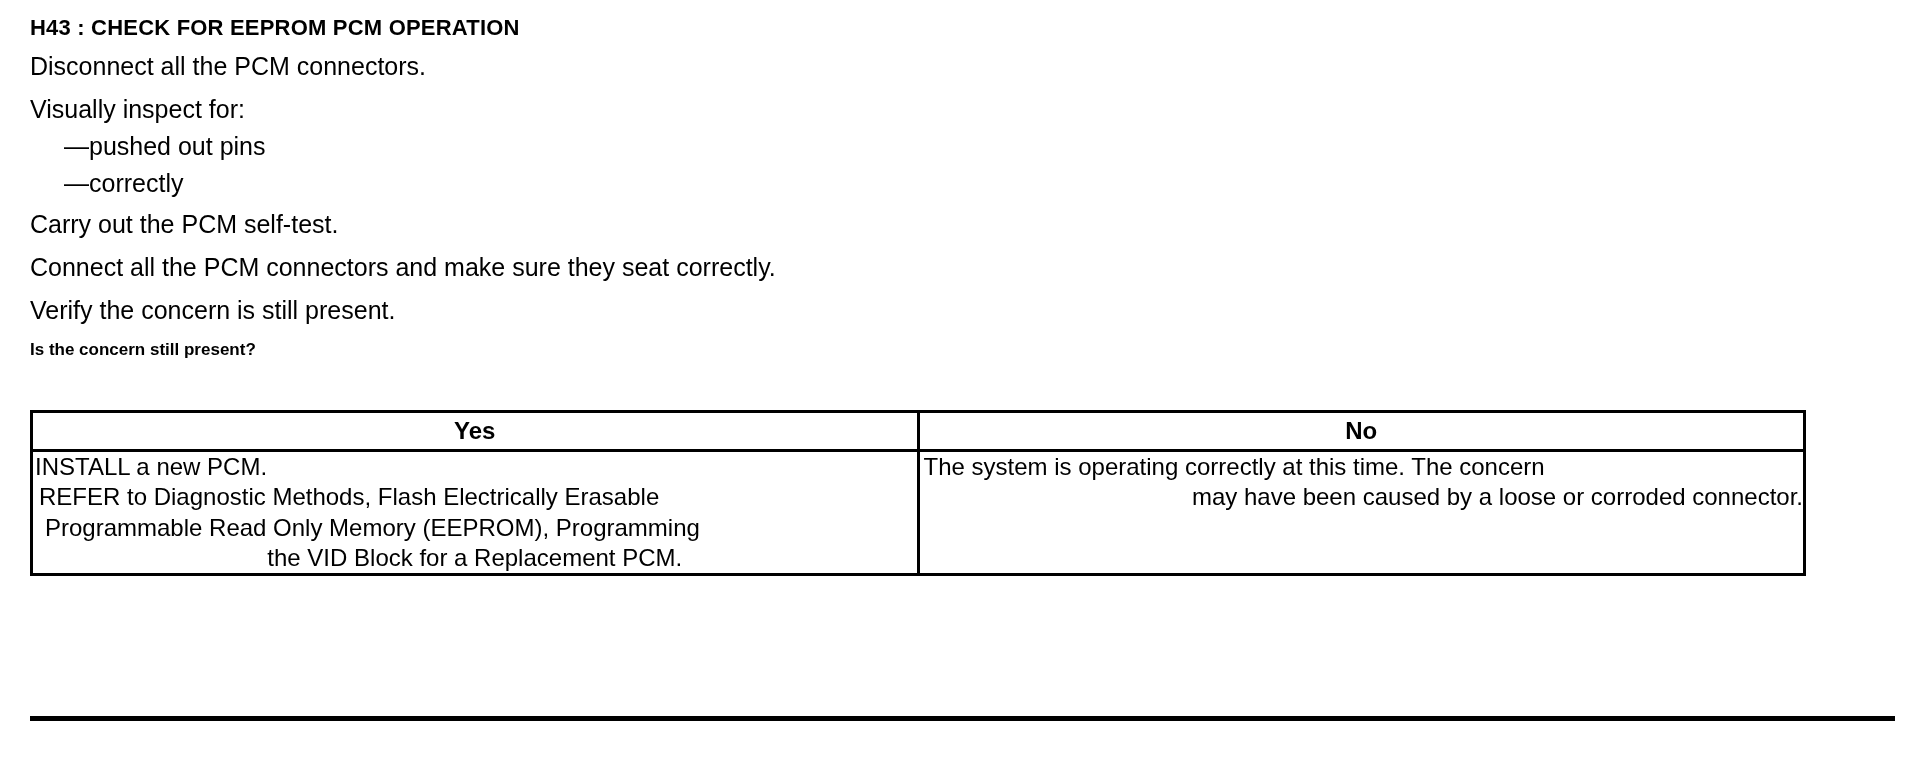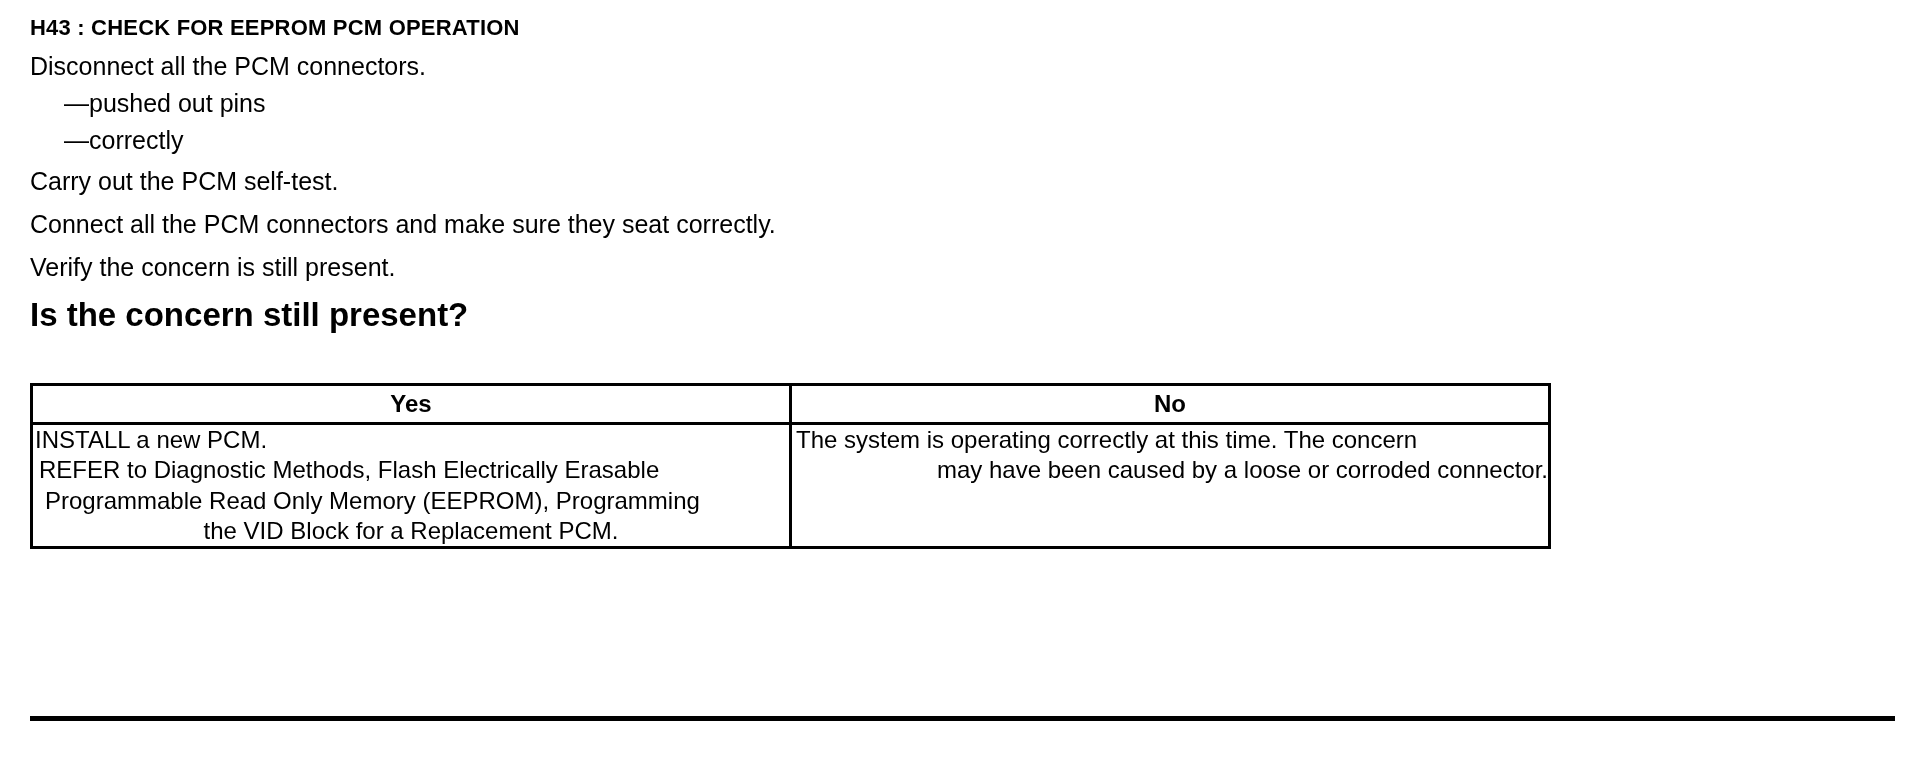--- a/index.html
+++ b/index.html
@@ -40,32 +40,32 @@
     font-size: 25px;
     line-height: 1.0;
     margin: 0 0 12px 0;
     padding-left: 34px;
   }
   .dash-list {
     margin-top: -6px;
     margin-bottom: 16px;
   }
   .question {
-    font-size: 33px;
+    font-size: 17px;
     font-weight: bold;
     line-height: 1.0;
     margin: 0 0 10px 0;
   }
   .table-wrap {
     margin-top: 52px;
     padding: 0 30px;
   }
   table.decision {
     border-collapse: collapse;
-    width: 1521px;
+    width: 1776px;
     table-layout: fixed;
     border: 3px solid #000;
   }
   table.decision th, table.decision td {
     border: 3px solid #000;
     padding: 0;
     vertical-align: top;
   }
   table.decision th {
     font-size: 24px;
@@ -98,20 +98,21 @@
 </head>
 <body>
 
 <div class="page">
 
   <div class="content">
 
     <div class="step-title">H43 : CHECK FOR EEPROM PCM OPERATION</div>
 
     <div class="para">Disconnect all the PCM connectors.</div>
+    <div class="para">Visually inspect for:</div>
 
     <div class="dash-list">
       <div class="dash-item">—pushed out pins</div>
       <div class="dash-item">—correctly</div>
     </div>
 
     <div class="para">Carry out the PCM self-test.</div>
     <div class="para">Connect all the PCM connectors and make sure they seat correctly.</div>
     <div class="para">Verify the concern is still present.</div>
 

